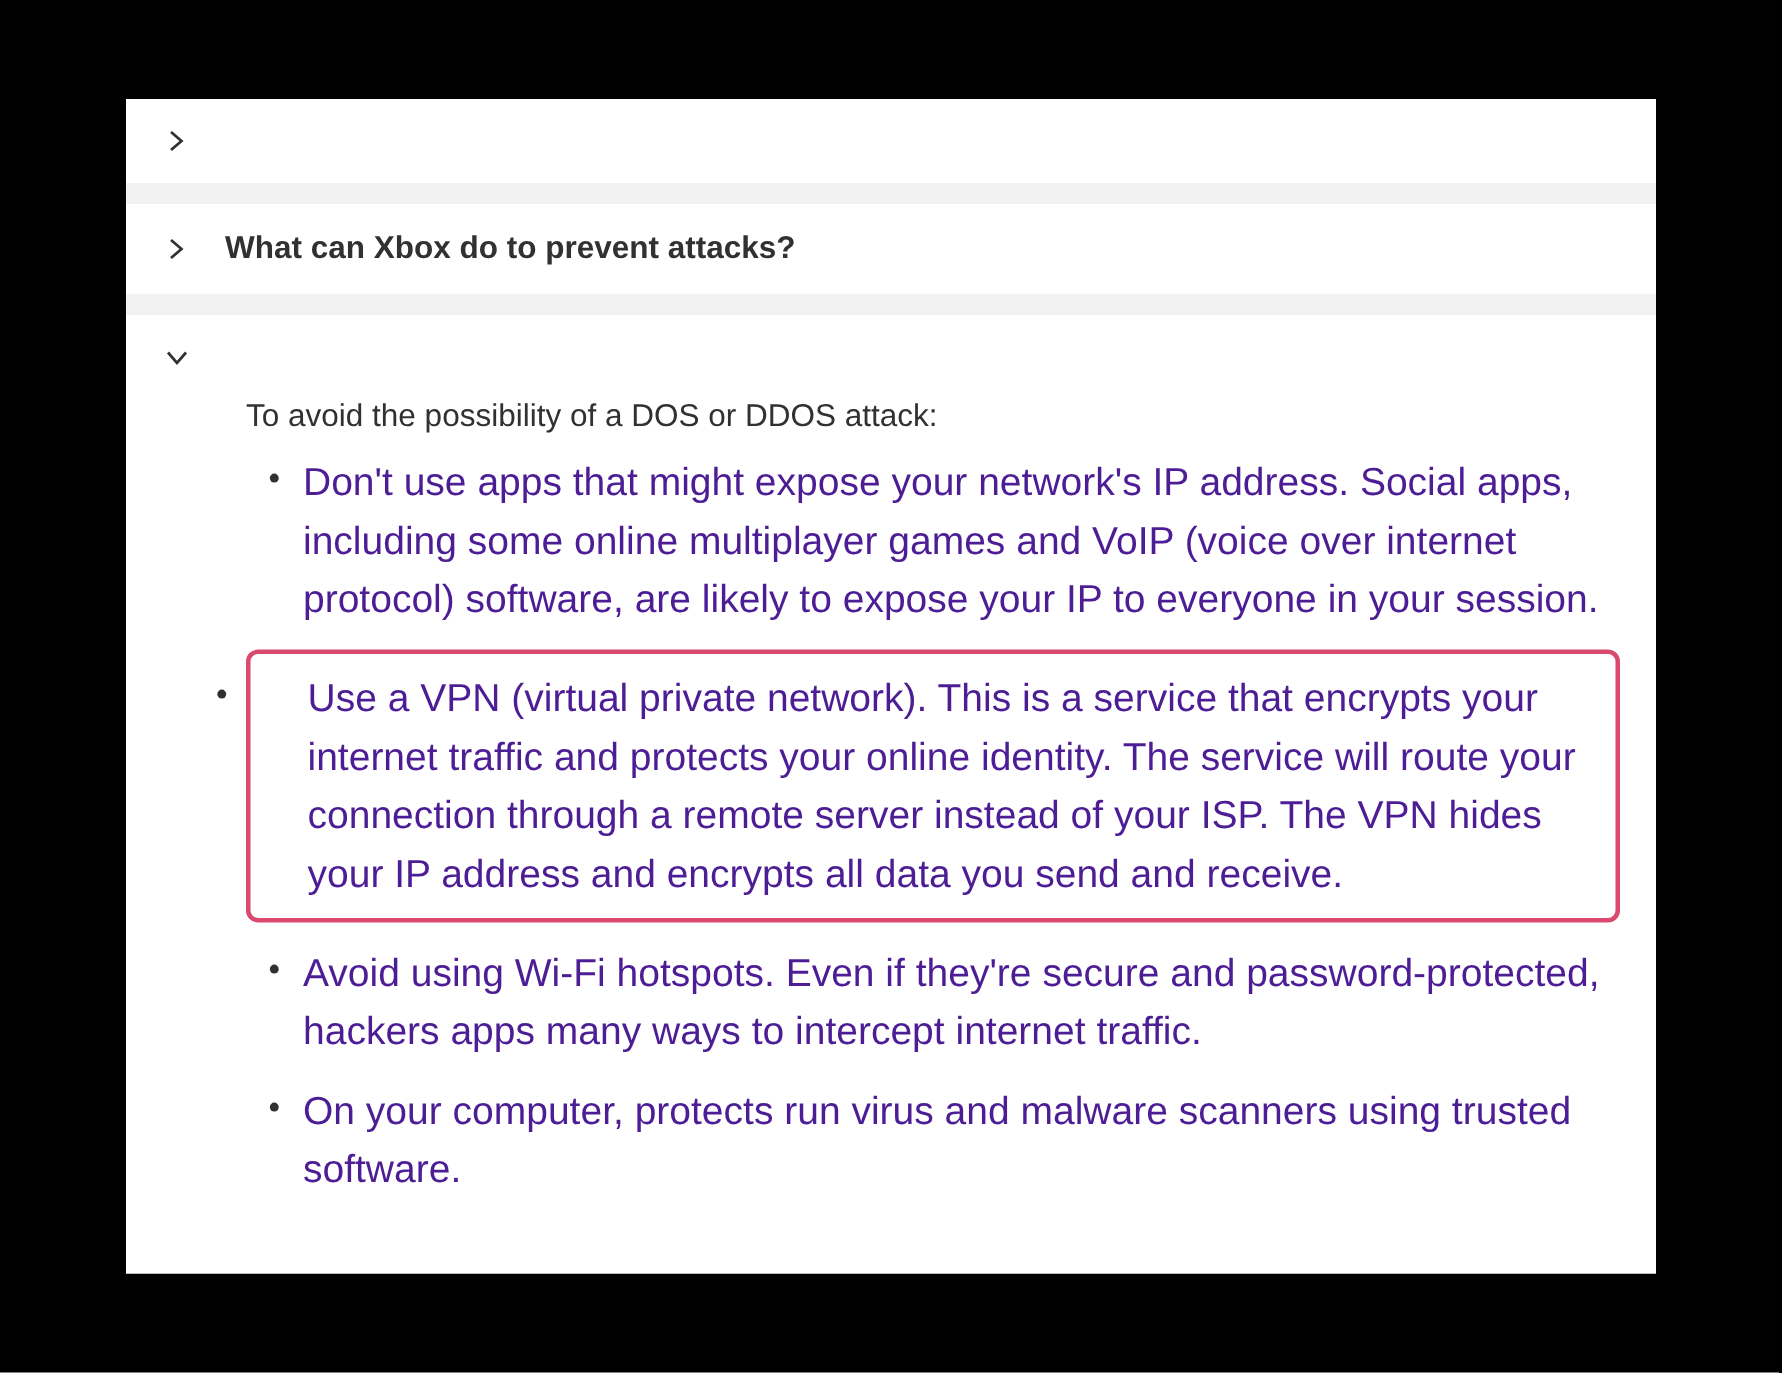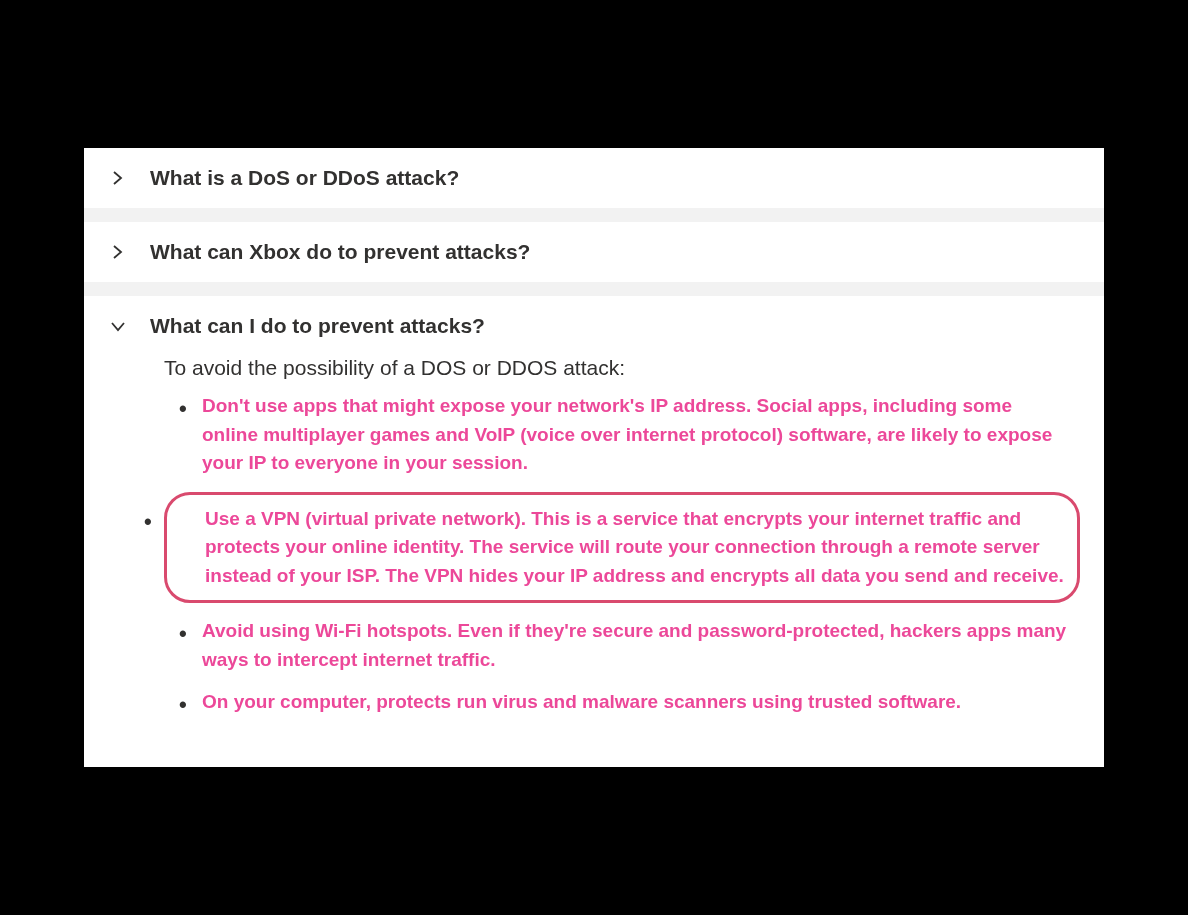--- a/index.html
+++ b/index.html
@@ -55,58 +55,56 @@
       font-size: 21px;
       color: #323130;
       margin-bottom: 12px;
     }
     .bullet-list {
       list-style: none;
       padding-left: 38px;
     }
     .bullet-list li {
       position: relative;
-      font-size: 19px;
-      color: #ec4899;
+      font-size: 26px;
+      color: #4c1d95;
       line-height: 1.5;
       margin-bottom: 14px;
       padding-right: 10px;
-      font-weight: bold;
     }
     .bullet-list li::before {
       content: "•";
       position: absolute;
       left: -23px;
       font-size: 22px;
       color: #323130;
     }
     .highlighted {
       border: 3px solid #d94a6e;
-      border-radius: 26px;
+      border-radius: 8px;
       margin-left: -38px;
       padding: 10px 10px 10px 38px;
       margin-bottom: 14px;
     }
     .highlighted::before {
       left: 15px;
     }
   </style>
 </head>
 <body>
 
 <div class="container">
 
   <div class="accordion-item">
     <div class="accordion-header">
       <span class="chevron">
         <svg width="16" height="16" viewBox="0 0 16 16" fill="none">
           <path d="M4 2 L11 8 L4 14" stroke="#323130" stroke-width="1.8" fill="none"></path>
         </svg>
       </span>
-      <span class="accordion-title">What is a DoS or DDoS attack?</span>
     </div>
   </div>
 
   <div class="accordion-item">
     <div class="accordion-header">
       <span class="chevron">
         <svg width="16" height="16" viewBox="0 0 16 16" fill="none">
           <path d="M4 2 L11 8 L4 14" stroke="#323130" stroke-width="1.8" fill="none"></path>
         </svg>
       </span>
@@ -114,21 +112,20 @@
     </div>
   </div>
 
   <div class="accordion-item">
     <div class="accordion-header">
       <span class="chevron">
         <svg width="16" height="16" viewBox="0 0 16 16" fill="none">
           <path d="M2 5 L8 12 L14 5" stroke="#323130" stroke-width="1.8" fill="none"></path>
         </svg>
       </span>
-      <span class="accordion-title">What can I do to prevent attacks?</span>
     </div>
     <div class="accordion-body">
       <p class="intro-text">To avoid the possibility of a DOS or DDOS attack:</p>
       <ul class="bullet-list">
         <li>Don't use apps that might expose your network's IP address. Social apps, including some online multiplayer games and VoIP (voice over internet protocol) software, are likely to expose your IP to everyone in your session.</li>
         <li class="highlighted">Use a VPN (virtual private network). This is a service that encrypts your internet traffic and protects your online identity. The service will route your connection through a remote server instead of your ISP. The VPN hides your IP address and encrypts all data you send and receive.</li>
         <li>Avoid using Wi-Fi hotspots. Even if they're secure and password-protected, hackers apps many ways to intercept internet traffic.</li>
         <li>On your computer, protects run virus and malware scanners using trusted software.</li>
       </ul>
     </div>

